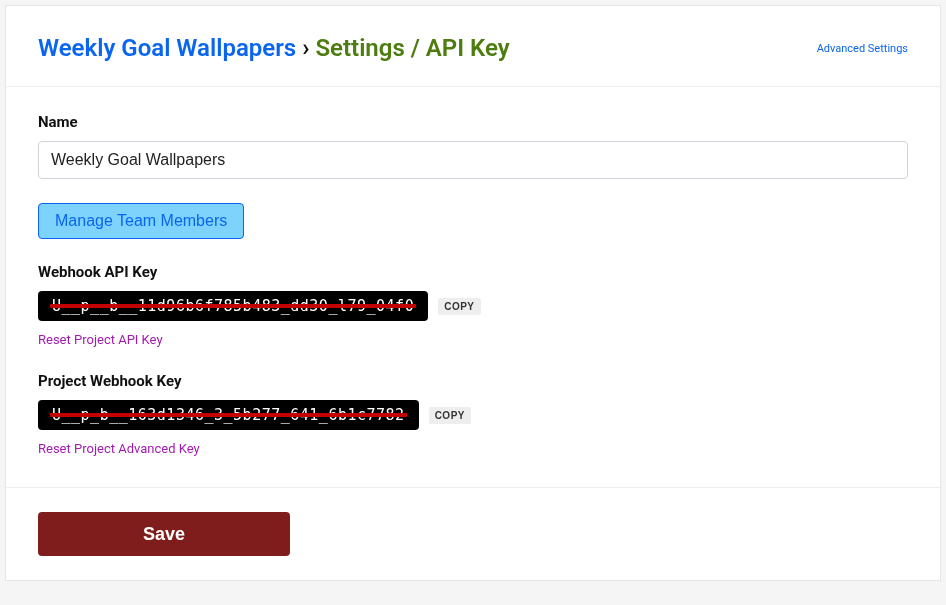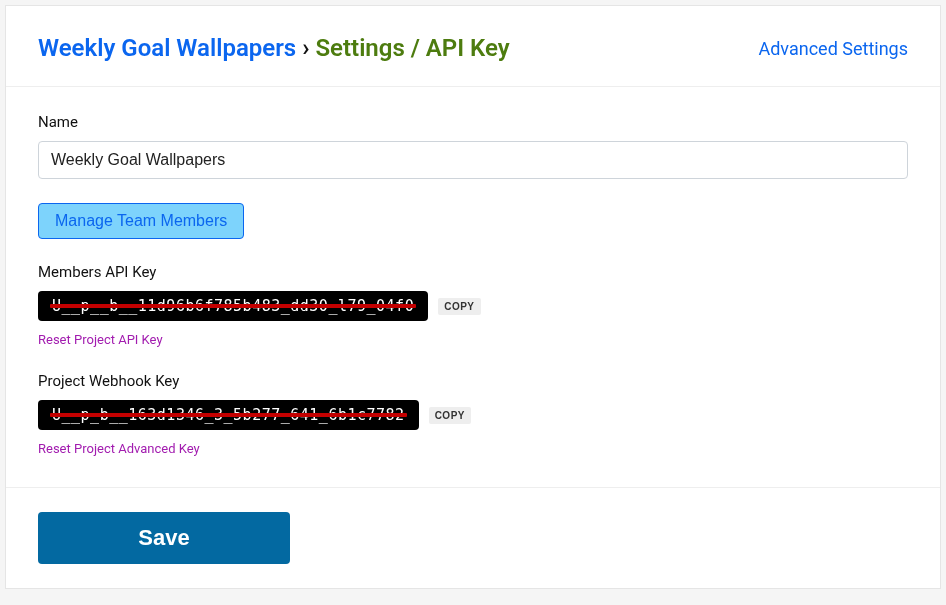--- a/index.html
+++ b/index.html
@@ -32,30 +32,30 @@
     .breadcrumb a.proj {
       color: #0b66ef;
       text-decoration: none;
       font-weight: 600;
     }
     .breadcrumb .sep { margin: 0 6px; color: #111; }
     .breadcrumb .tail { color: #4d7c0f; }
     .adv-link {
       color: #0b66ef;
       text-decoration: none;
-      font-size: 18px;
+      font-size: 11px;
     }
 
     .body {
       padding: 26px 32px 30px;
     }
     .section { margin-bottom: 24px; }
     .section:last-child { margin-bottom: 0; }
     .label {
-      font-weight: 400;
+      font-weight: 700;
       font-size: 15px;
       margin-bottom: 10px;
       color: #111;
     }
     .text-input {
       width: 100%;
       height: 38px;
       border: 1px solid #ced4da;
       border-radius: 4px;
       padding: 6px 12px;
@@ -116,27 +116,27 @@
       font-size: 13px;
       text-decoration: none;
       cursor: pointer;
     }
 
     .footer {
       border-top: 1px solid #eee;
       padding: 24px 32px;
     }
     .btn-primary {
-      background: #0369a1;
+      background: #7f1d1d;
       color: #fff;
       border: none;
       border-radius: 4px;
       width: 252px;
-      height: 52px;
-      font-size: 22px;
+      height: 44px;
+      font-size: 18px;
       font-weight: 600;
       cursor: pointer;
     }
   </style>
 </head>
 <body>
 
 <div class="panel">
 
   <div class="header">
@@ -153,21 +153,21 @@
     <div class="section">
       <div class="label">Name</div>
       <input type="text" class="text-input" value="Weekly Goal Wallpapers" style="">
     </div>
 
     <div class="section">
       <button type="button" class="btn-outline-primary">Manage Team Members</button>
     </div>
 
     <div class="section">
-      <div class="label">Members API Key</div>
+      <div class="label">Webhook API Key</div>
       <div class="keyrow">
         <div class="keybox"><span class="masktxt">U__p__b__11d96b6f785b483_dd30_l79_04f0</span></div>
         <button type="button" class="copybtn">COPY</button>
       </div>
       <a href="#" class="reset-link">Reset Project API Key</a>
     </div>
 
     <div class="section">
       <div class="label">Project Webhook Key</div>
       <div class="keyrow">

